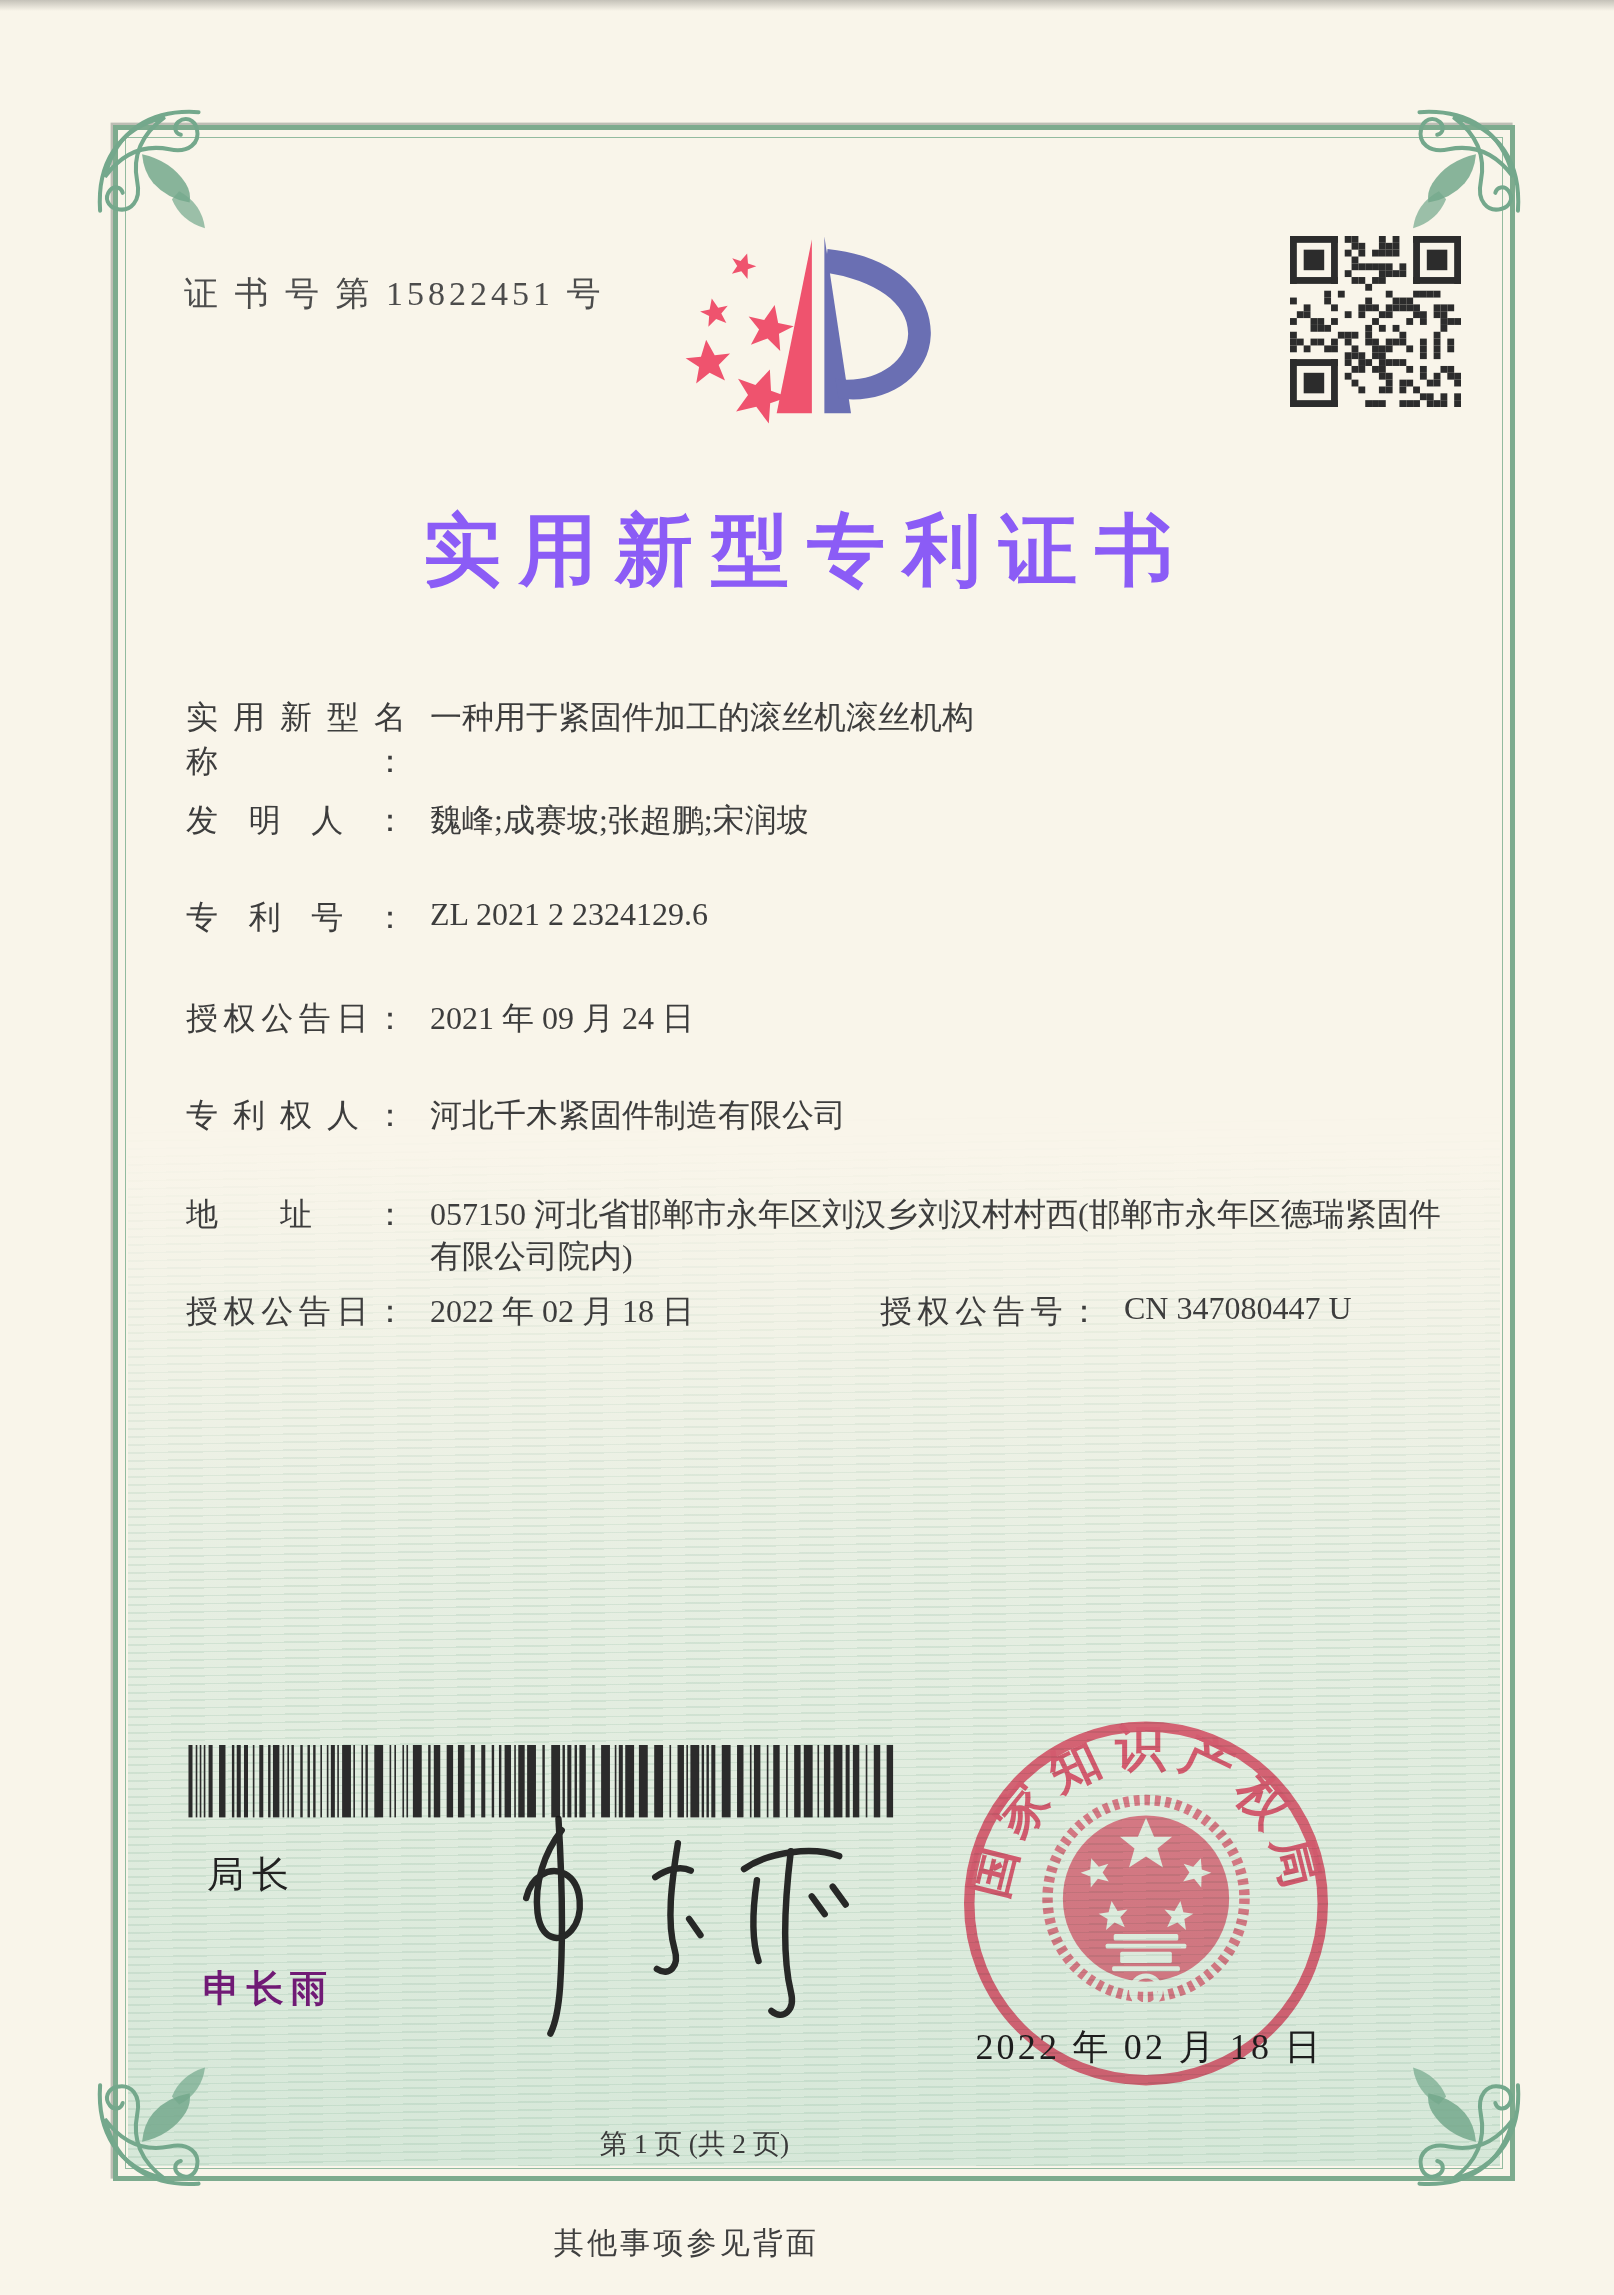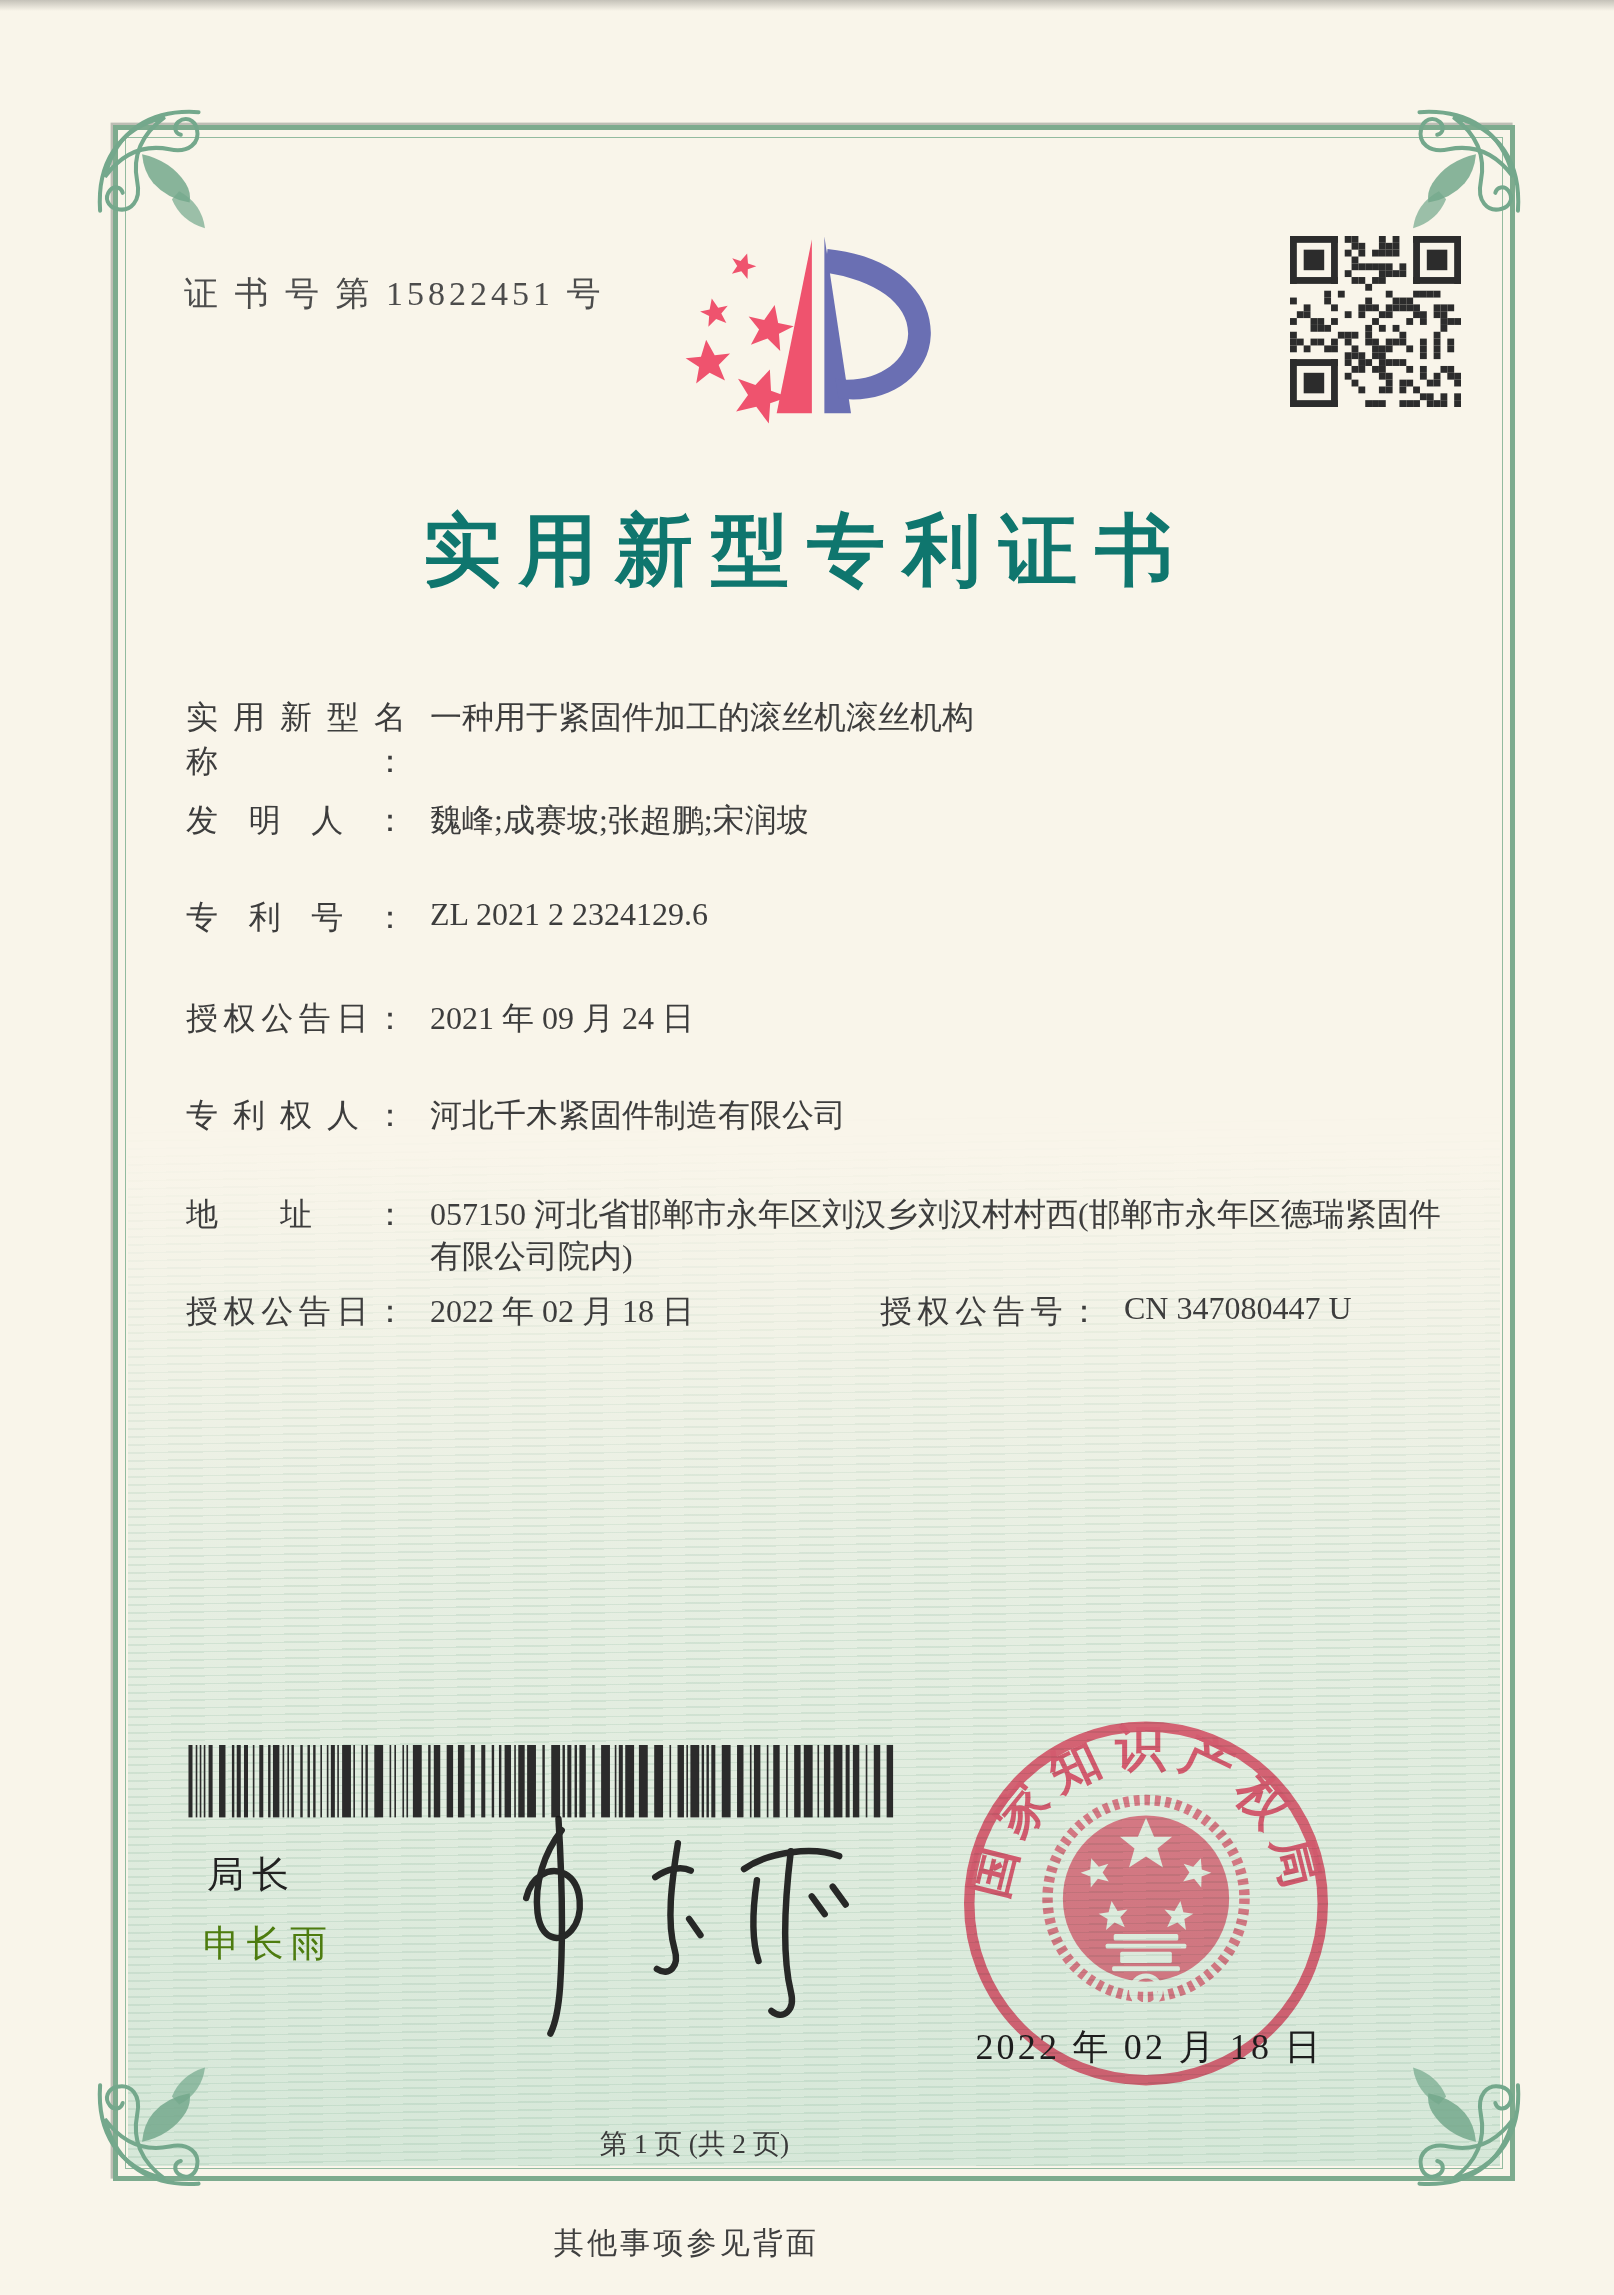--- a/index.html
+++ b/index.html
@@ -20,31 +20,31 @@
   .tint{position:absolute;left:9.7px;top:9.7px;right:9.7px;bottom:9.7px;
     background:linear-gradient(180deg,rgba(224,238,226,0) 50%,rgba(214,233,219,.55) 72%,rgba(205,228,212,.8) 100%);}
   .waves{position:absolute;left:9.7px;top:9.7px;right:9.7px;bottom:9.7px;
     background:repeating-linear-gradient(179deg,rgba(116,168,139,.17) 0 1.6px,rgba(0,0,0,0) 1.6px 8px);
     -webkit-mask-image:linear-gradient(180deg,transparent 0 48%,#000 72% 100%);
     mask-image:linear-gradient(180deg,transparent 0 48%,#000 72% 100%);}
   
   .abs{position:absolute;}
   .cert-no{left:184px;top:271px;font-size:34px;letter-spacing:4px;color:#4c4c4c;}
   .title{left:0;top:499px;width:1614px;text-align:center;font-size:78px;font-weight:bold;
-    letter-spacing:18px;color:#0f766e;}
+    letter-spacing:18px;color:#8b5cf6;}
   .frow{left:186px;width:1275px;font-size:32px;color:#3d3d3d;}
   .flabel{display:inline-block;width:220px;text-align:justify;text-align-last:justify;vertical-align:top;}
   .fval{display:inline-block;margin-left:24px;vertical-align:top;}
   .addr .fval{width:1025px;line-height:42px;}
   .grant2{position:absolute;left:694px;top:0;}
   .bodytext{left:186px;top:1346px;width:1263px;font-size:31.5px;line-height:49px;
     text-align:justify;color:#2f2f2f;letter-spacing:0.8px;}
   .bodytext p{margin:0;text-indent:2em;}
   .signer-title{left:207px;top:1850px;font-size:37px;letter-spacing:8px;color:#222;}
-  .signer-name{left:203px;top:1919px;font-size:37px;letter-spacing:6.5px;color:#4d7c0f;}
+  .signer-name{left:203px;top:1964px;font-size:37px;letter-spacing:6.5px;color:#701a75;font-weight:bold;}
   .seal-date{left:956px;top:2023px;width:387px;text-align:center;font-size:36px;
     letter-spacing:3.2px;color:#1d1d1d;}
   .page-info{left:525px;top:2126px;width:339px;text-align:center;font-size:27.4px;color:#3a3a3a;}
   .back-note{left:517px;top:2223px;width:339px;text-align:center;font-size:30px;color:#3f3f3f;letter-spacing:3.2px;}
   svg{display:block;}
   .seal-svg{mix-blend-mode:multiply;opacity:.93;}
 </style>
 </head>
 <body>
 

